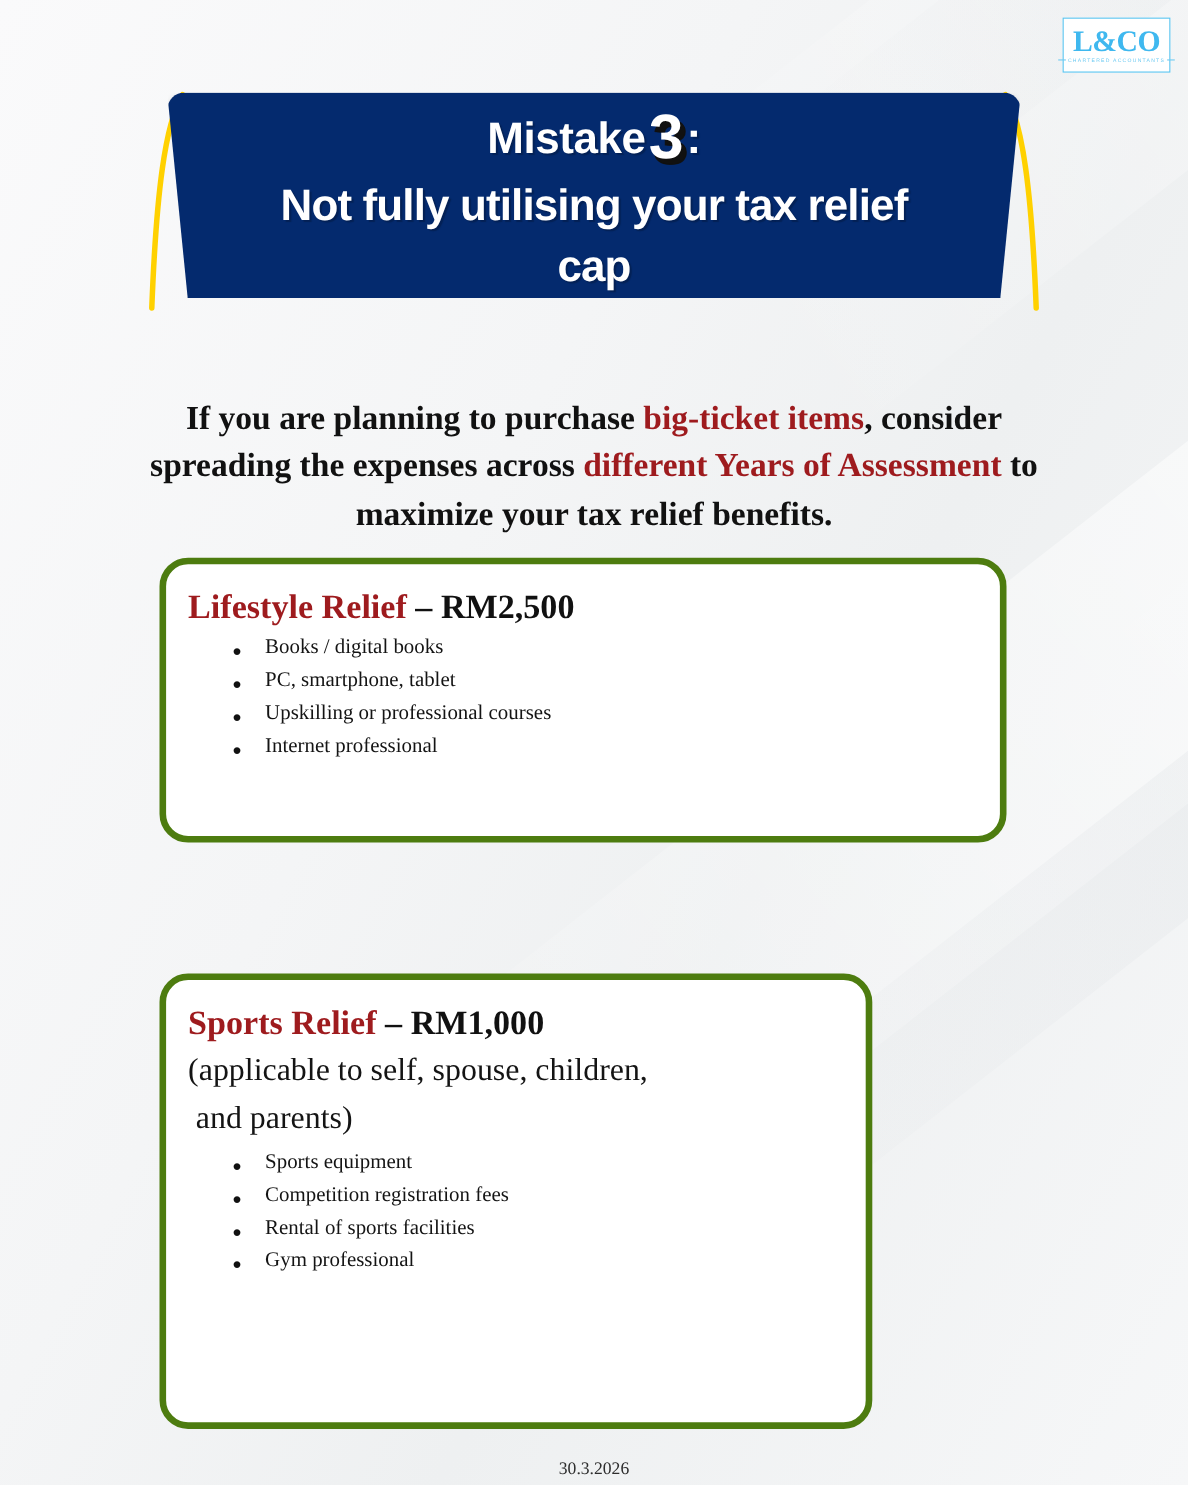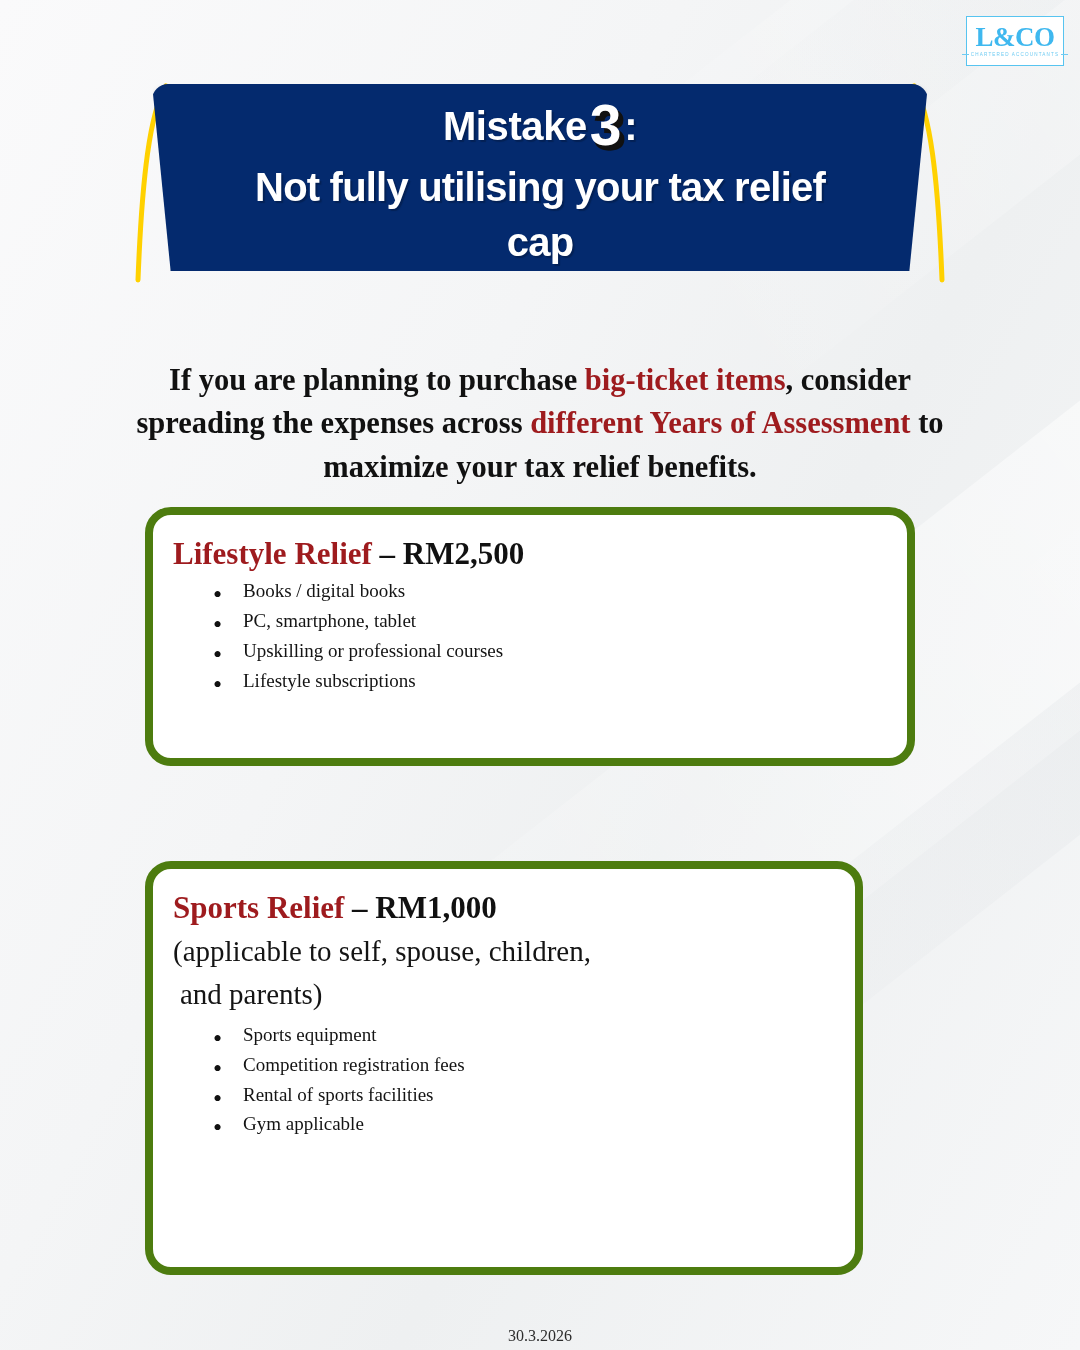--- a/index.html
+++ b/index.html
@@ -157,26 +157,26 @@
     font-size: 30.5px;
     line-height: 1.44;
     color: #111111;
   }
   .hl { color: #9e1b1e; }
 
   
   .card {
     position: absolute;
     background: #ffffff;
-    border: 8px solid #4d7c0f;
+    border: 6px solid #4d7c0f;
     border-radius: 26px;
     box-sizing: border-box;
   }
   #card-lifestyle { left: 145px; top: 507px;  width: 770px; height: 259px; }
-  #card-sports    { left: 145px; top: 861px;  width: 718px; height: 414px; }
+  #card-sports    { left: 145px; top: 885px;  width: 648px; height: 414px; }
 
   .card-inner { padding: 20px 24px 10px 20px; }
 
   .card-title {
     font-family: "Liberation Serif", serif;
     font-weight: bold;
     font-size: 31px;
     line-height: 1.2;
     color: #111111;
     margin: 0 0 4px 0;
@@ -276,36 +276,36 @@
 
   <p id="intro"><span>If you are planning to purchase </span><span class="hl">big-ticket items</span><span>, consider spreading the expenses across </span><span class="hl">different Years of Assessment</span><span> to maximize your tax relief benefits.</span></p>
 
   <div id="card-lifestyle" class="card">
     <div class="card-inner">
       <div class="card-title"><span class="name">Lifestyle Relief</span><span class="amount"> – </span><span class="amount">RM2,500</span></div>
       <ul class="card-list">
         <li>Books / digital books</li>
         <li>PC, smartphone, tablet</li>
         <li>Upskilling or professional courses</li>
-        <li>Lifestyle subscriptions</li>
+        <li>Internet professional</li>
       </ul>
     </div>
   </div>
 
   <div id="card-sports" class="card">
     <div class="card-inner">
       <div class="card-title"><span class="name">Sports Relief</span><span class="amount"> – </span><span class="amount">RM1,000</span></div>
       <div class="card-note">
         <span>(applicable to self, spouse, children,</span>
         <span class="note-l2">and parents)</span>
       </div>
       <ul class="card-list">
         <li>Sports equipment</li>
         <li>Competition registration fees</li>
         <li>Rental of sports facilities</li>
-        <li>Gym applicable</li>
+        <li>Gym professional</li>
       </ul>
     </div>
   </div>
 
   <div id="footer-date">30.3.2026</div>
 
 </div>
 
 </body></html>

